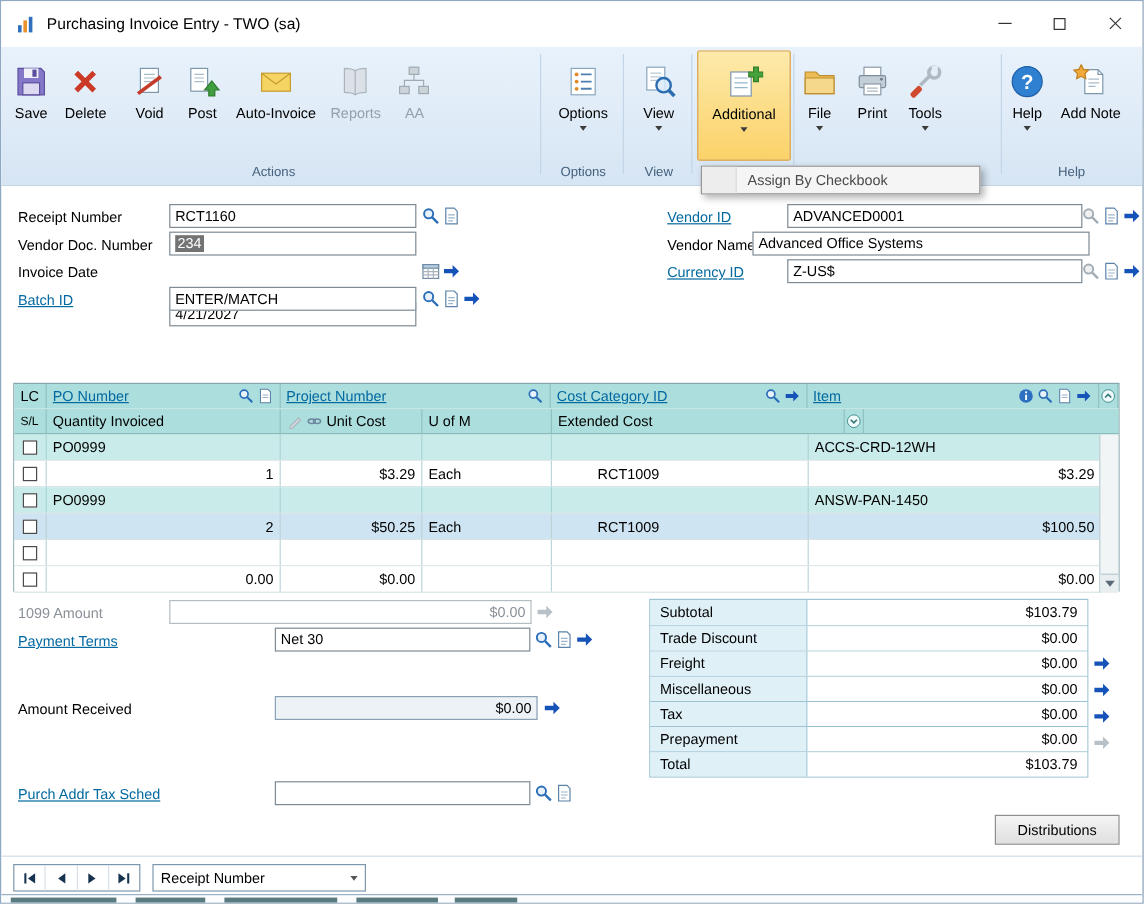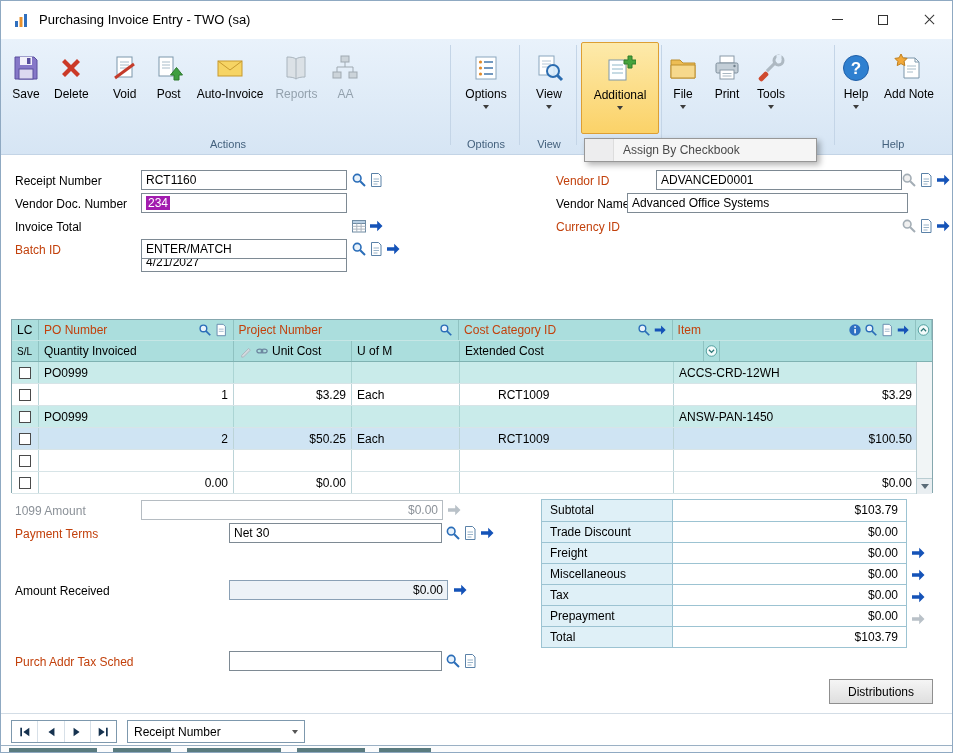--- a/index.html
+++ b/index.html
@@ -37,28 +37,28 @@
   .glab { position:absolute; bottom:2px; left:0; right:0; text-align:center; font-size:11px; color:#44617d; }
 
   
   .menu { position:absolute; left:583px; top:137px; width:233px; height:24px; background:#f5f5f5;
           border:1px solid #979797; box-shadow:3px 3px 6px rgba(0,0,0,.3); z-index:60; }
   .menu::before { content:""; position:absolute; left:0; top:0; bottom:0; width:28px; background:#ededee; border-right:1px solid #dddddd; }
   .menu-item { position:relative; padding-left:38px; line-height:22px; color:#4a4a4a; }
 
   
   .lbl { position:absolute; font-size:12px; line-height:20px; white-space:nowrap; }
-  .link { color:#c2410c; cursor:pointer; }
+  .link { color:#0369a1; text-decoration:underline; cursor:pointer; }
   .dim { color:#8b9198; }
   .fld { position:absolute; height:20px; border:1px solid #7e8a94; background:#fff;
          font-size:12px; line-height:18px; padding:0 4px; overflow:hidden; white-space:nowrap; }
   .fld.num { text-align:right; }
   .fld.ro  { border-color:#b5bcc2; color:#8b9198; }
   .fld.shade { background:#edf2f7; border-color:#8aa0b5; }
-  .sel { background:#a21caf; color:#fff; padding:0 2px; }
+  .sel { background:#737373; color:#fff; padding:0 2px; }
   .irow { position:absolute; display:flex; gap:1px; align-items:center; height:20px; }
   .i16 { width:16px; height:16px; display:block; }
   .i14 { width:14px; height:14px; display:block; }
 
   
   .grid { position:absolute; left:10px; top:318px; width:922px; height:174px; border:1px solid #85a7ae; background:#fff; }
   .ghead { background:#abdedd; border-bottom:1px solid #7fb2b2; }
   .gh { display:flex; height:20px; }
   .gh1 { border-bottom:1px solid #c6e6e5; height:21px; }
   .gcell { height:100%; display:flex; align-items:center; padding:0 5px; border-right:1px solid #bcd4d8;
@@ -367,21 +367,21 @@
           <line x1="5.5" y1="7" x2="11" y2="7" stroke="#9ab4c9"></line>
           <line x1="5.5" y1="9.5" x2="11" y2="9.5" stroke="#9ab4c9"></line>
           <line x1="5.5" y1="12" x2="9.5" y2="12" stroke="#9ab4c9"></line>
         </svg>
       </span>
   </div>
 
   <span class="lbl" style="left:14px; top:193px;">Vendor Doc. Number</span>
   <div class="fld" style="left:140px; top:192px; width:206px;"><span class="sel">234</span></div>
 
-  <span class="lbl" style="left:14px; top:216px;">Invoice Total</span>
+  <span class="lbl" style="left:14px; top:216px;">Invoice Date</span>
   <div class="fld" style="left:140px; top:215px; width:206px;margin-top:36px;">4/21/2027</div>
   <div class="irow" style="left:350px; top:215px;">
     <span>
         <svg class="i16" viewBox="0 0 16 16">
           <rect x="1.5" y="2.5" width="13" height="11.5" fill="#fff" stroke="#6f8ba3"></rect>
           <rect x="1.5" y="2.5" width="13" height="3" fill="#b8cfe3" stroke="#6f8ba3"></rect>
           <line x1="5.8" y1="5.5" x2="5.8" y2="14" stroke="#aab4be"></line>
           <line x1="10.1" y1="5.5" x2="10.1" y2="14" stroke="#aab4be"></line>
           <line x1="1.5" y1="8.3" x2="14.5" y2="8.3" stroke="#aab4be"></line>
           <line x1="1.5" y1="11.1" x2="14.5" y2="11.1" stroke="#aab4be"></line>
@@ -439,20 +439,21 @@
         <svg class="i16" viewBox="0 0 16 16">
           <path d="M2 6.2h7.2V2.8L14.5 8l-5.3 5.2V9.8H2z" fill="#1553b8"></path>
         </svg>
       </span>
   </div>
 
   <span class="lbl" style="left:555px; top:193px;">Vendor Name</span>
   <div class="fld" style="left:626px; top:192px; width:281px;">Advanced Office Systems</div>
 
   <span class="lbl link" style="left:555px; top:216px;">Currency ID</span>
+  <div class="fld" style="left:655px; top:215px; width:246px;">Z-US$</div>
   <div class="irow" style="left:900px; top:215px;">
     <span>
         <svg class="i16" viewBox="0 0 16 16">
           <circle cx="6.2" cy="6.2" r="3.8" fill="#f0f0f0" stroke="#a3adb5" stroke-width="1.6"></circle>
           <line x1="9.2" y1="9.2" x2="14" y2="14" stroke="#a3adb5" stroke-width="2"></line>
         </svg>
       </span>
     <span>
         <svg class="i16" viewBox="0 0 16 16">
           <path d="M3.5 1.5h7L13 4v10.5H3.5z" fill="#fff" stroke="#5b82a8"></path>

